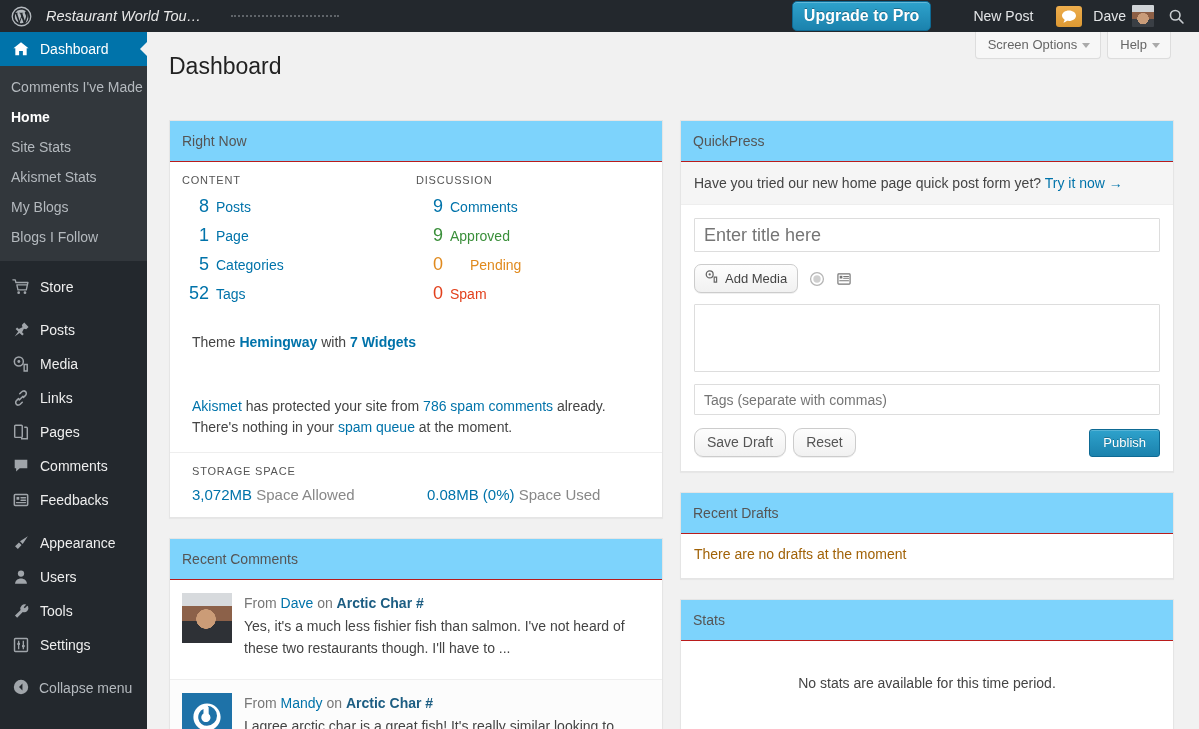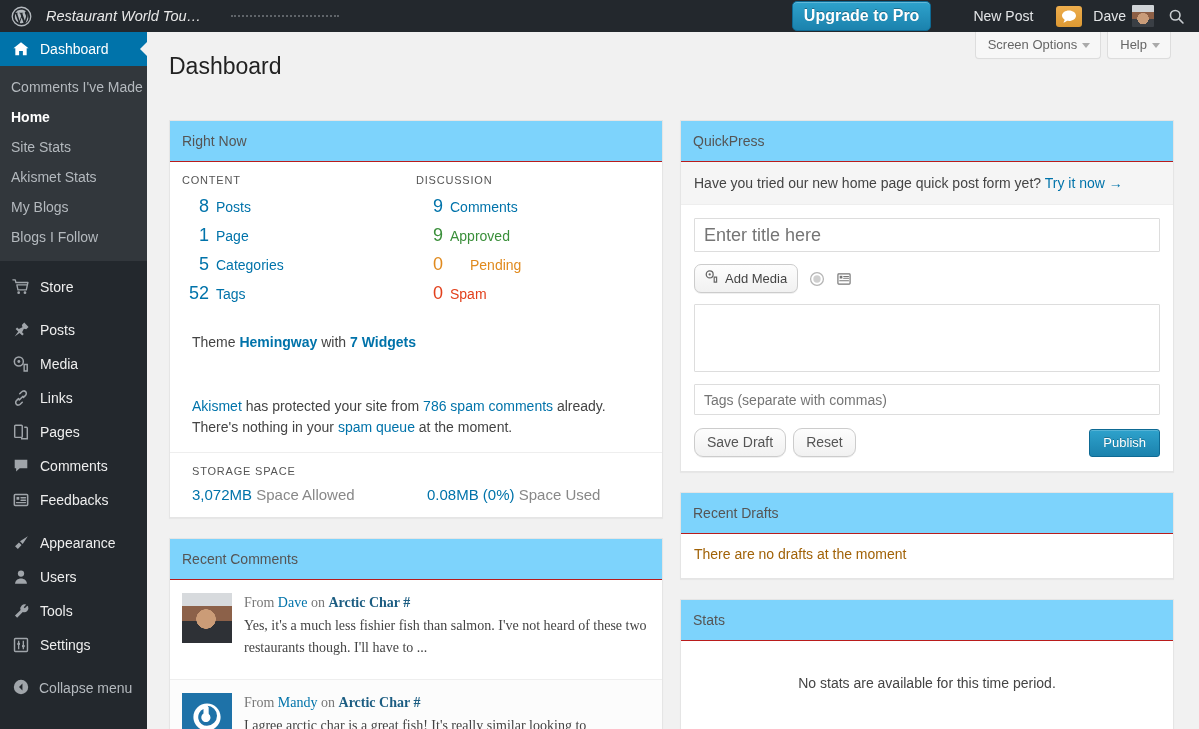--- a/index.html
+++ b/index.html
@@ -271,21 +271,21 @@
   }
   .av-dave {
     background:
       radial-gradient(ellipse at 48% 52%, #cb9c77 0 26%, rgba(0,0,0,0) 27%),
       linear-gradient(#d7dadd 0 26%, #8c6149 26% 56%, #2e3136 56% 100%);
   }
   .av-mandy {
     background: #1e72a8;
     display: flex; align-items: center; justify-content: center;
   }
-  .c-body { flex: 1 1 auto; min-width: 0; font-family: Liberation Serif, serif; }
+  .c-body { flex: 1 1 auto; min-width: 0; }
   .c-meta { font-size: 14px; color: #777; line-height: 20px; margin-bottom: 2px; }
   .c-meta .author { color: #0073aa; }
   .c-meta .post { color: #1c5d82; font-weight: bold; }
   .c-excerpt { font-size: 14px; color: #444; line-height: 22px; }
 
   
   #quickpress-inside { padding: 0; }
   #qp-notice {
     background: #f5f5f5;
     border-bottom: 1px solid #eee;

